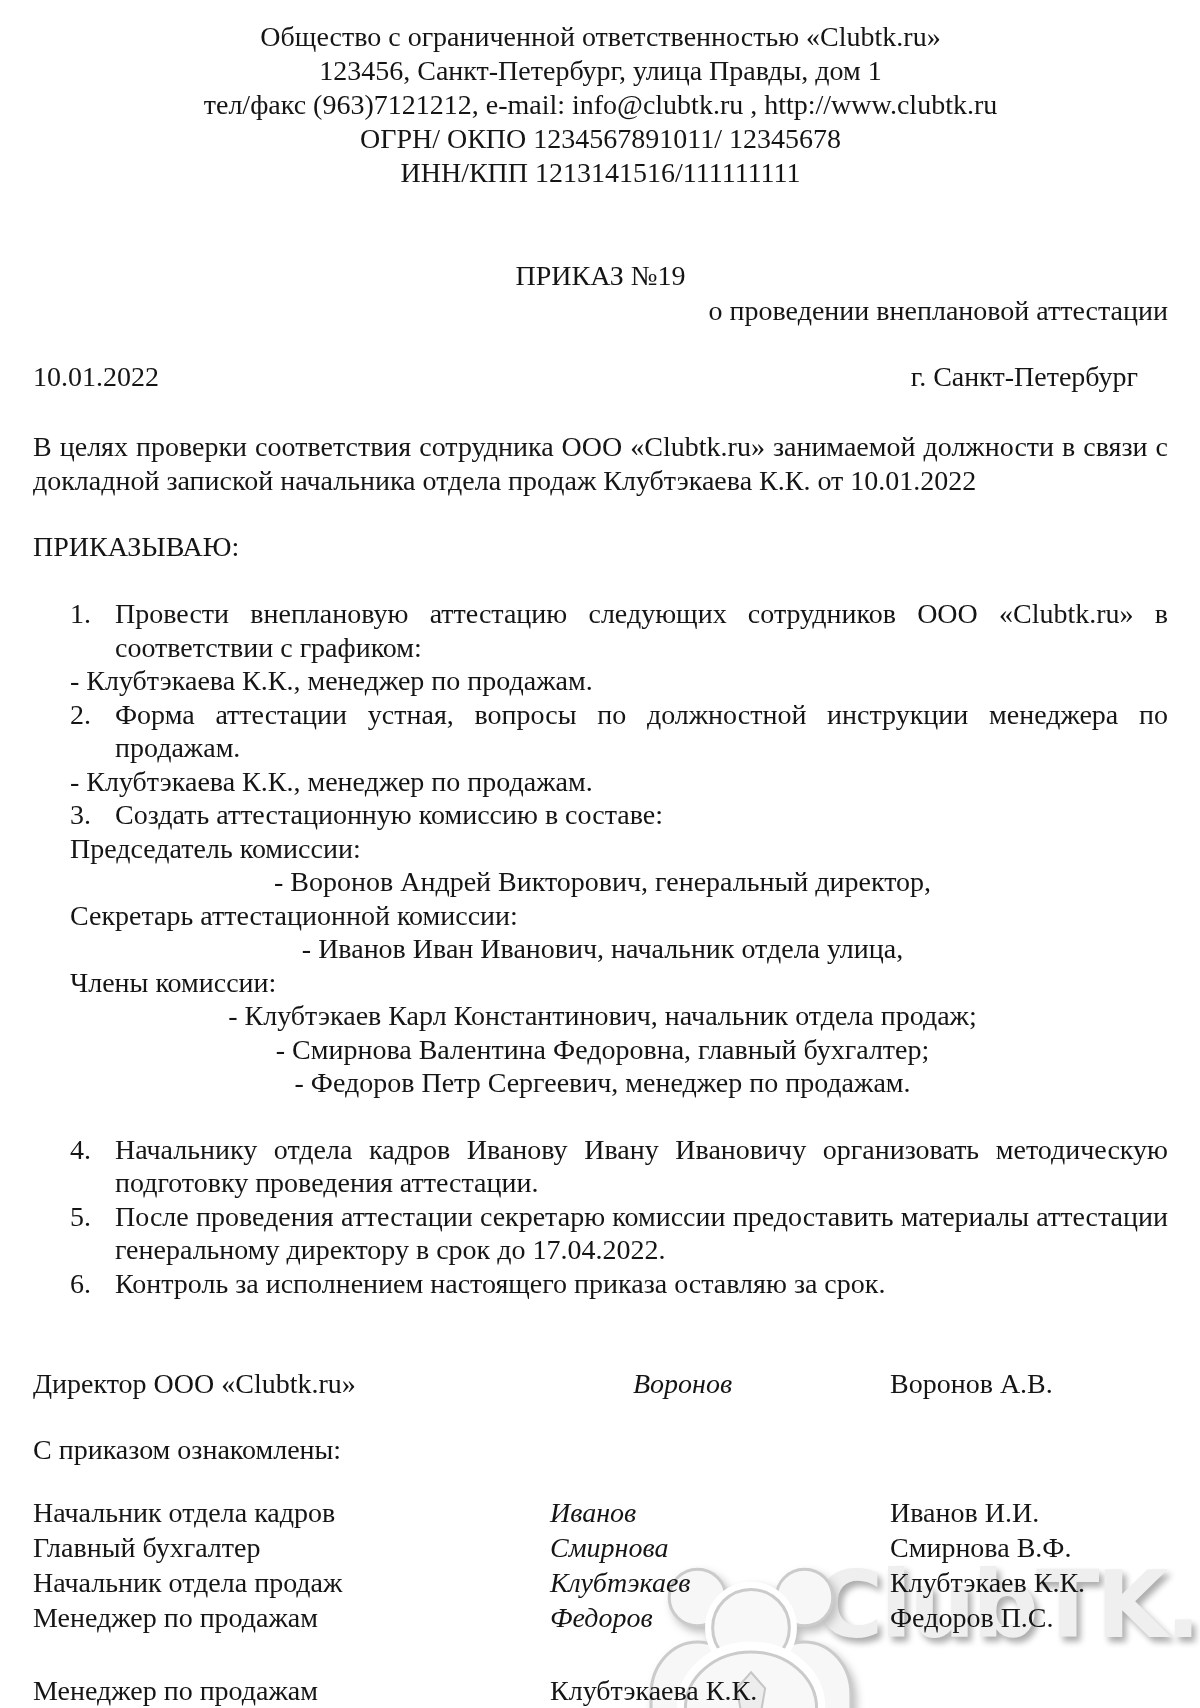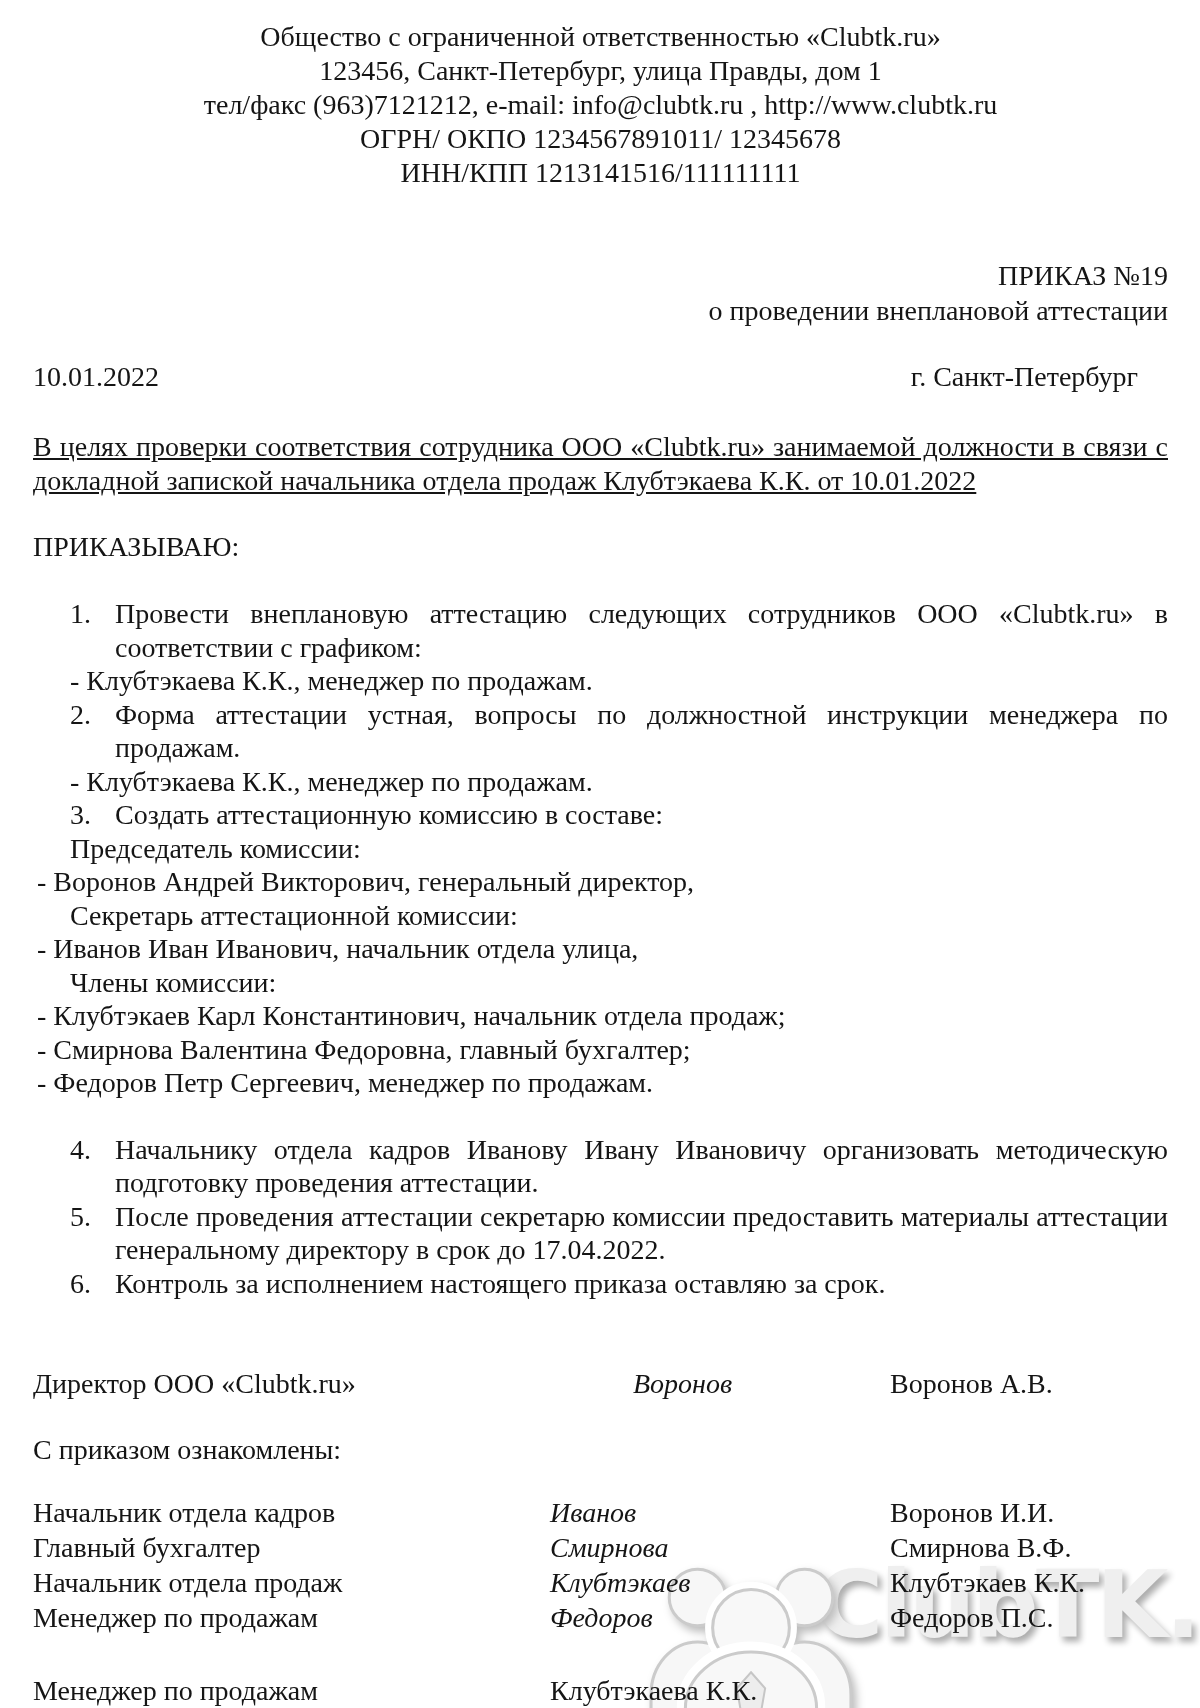--- a/index.html
+++ b/index.html
@@ -11,32 +11,32 @@
     font-family:"Liberation Serif", serif;
     color:#151515;
   }
   .content {
     position:relative; z-index:1;
     padding:20px 32px 0 33px;
     font-size:28px; line-height:34px;
   }
   .org-header { text-align:center; }
   .org-line { white-space:nowrap; }
-  .doc-title { text-align:right; margin-top:68px; line-height:35px; }
+  .doc-title { text-align:center; margin-top:68px; line-height:35px; }
   .doc-subtitle { text-align:right; line-height:35px; }
   .date-row { display:flex; justify-content:space-between; margin-top:32px; }
   .city { padding-right:30px; }
-  .intro { margin:36px 0 16px 0; text-align:justify;text-decoration:underline; }
+  .intro { margin:36px 0 16px 0; text-align:justify; }
   .order-word { margin-top:32px; }
   #body-blocks { margin-top:33px; line-height:33.5px; }
   .block { text-align:justify; }
   .block.num { position:relative; margin-left:37px; padding-left:45px; }
   .block.num .marker { position:absolute; left:0; top:0; }
   .block.dash_indent, .block.sub { margin-left:37px; text-align:left; }
-  .block.dash { margin-left:4px; text-align:left; }
+  .block.dash { margin-left:4px; text-align:center; }
   .block.gap { height:33px; }
   .sig-row { display:grid; grid-template-columns:517px 340px auto; }
   .sig-row.director { margin-top:67px; }
   .sig-mid { font-style:italic; }
   .sig-row.director .sig-mid { padding-left:83px; }
   .ack-heading { margin-top:32px; }
   #ack-rows { margin-top:28px; }
   #ack-rows .sig-row { line-height:35px; }
   #ack-rows .sig-row.gap-top { margin-top:38px; }
 
@@ -131,21 +131,21 @@
       <span class="sig-mid">Воронов</span>
       <span class="sig-name">Воронов А.В.</span>
     </div>
 
     <div class="ack-heading">С приказом ознакомлены:</div>
 
     <div id="ack-rows">
         <div class="sig-row">
           <span class="sig-label">Начальник отдела кадров</span>
           <span class="sig-mid">Иванов</span>
-          <span class="sig-name">Воронов И.И.</span>
+          <span class="sig-name">Иванов И.И.</span>
         </div>
         <div class="sig-row">
           <span class="sig-label">Главный бухгалтер</span>
           <span class="sig-mid">Смирнова</span>
           <span class="sig-name">Смирнова В.Ф.</span>
         </div>
         <div class="sig-row">
           <span class="sig-label">Начальник отдела продаж</span>
           <span class="sig-mid">Клубтэкаев</span>
           <span class="sig-name">Клубтэкаев К.К.</span>

